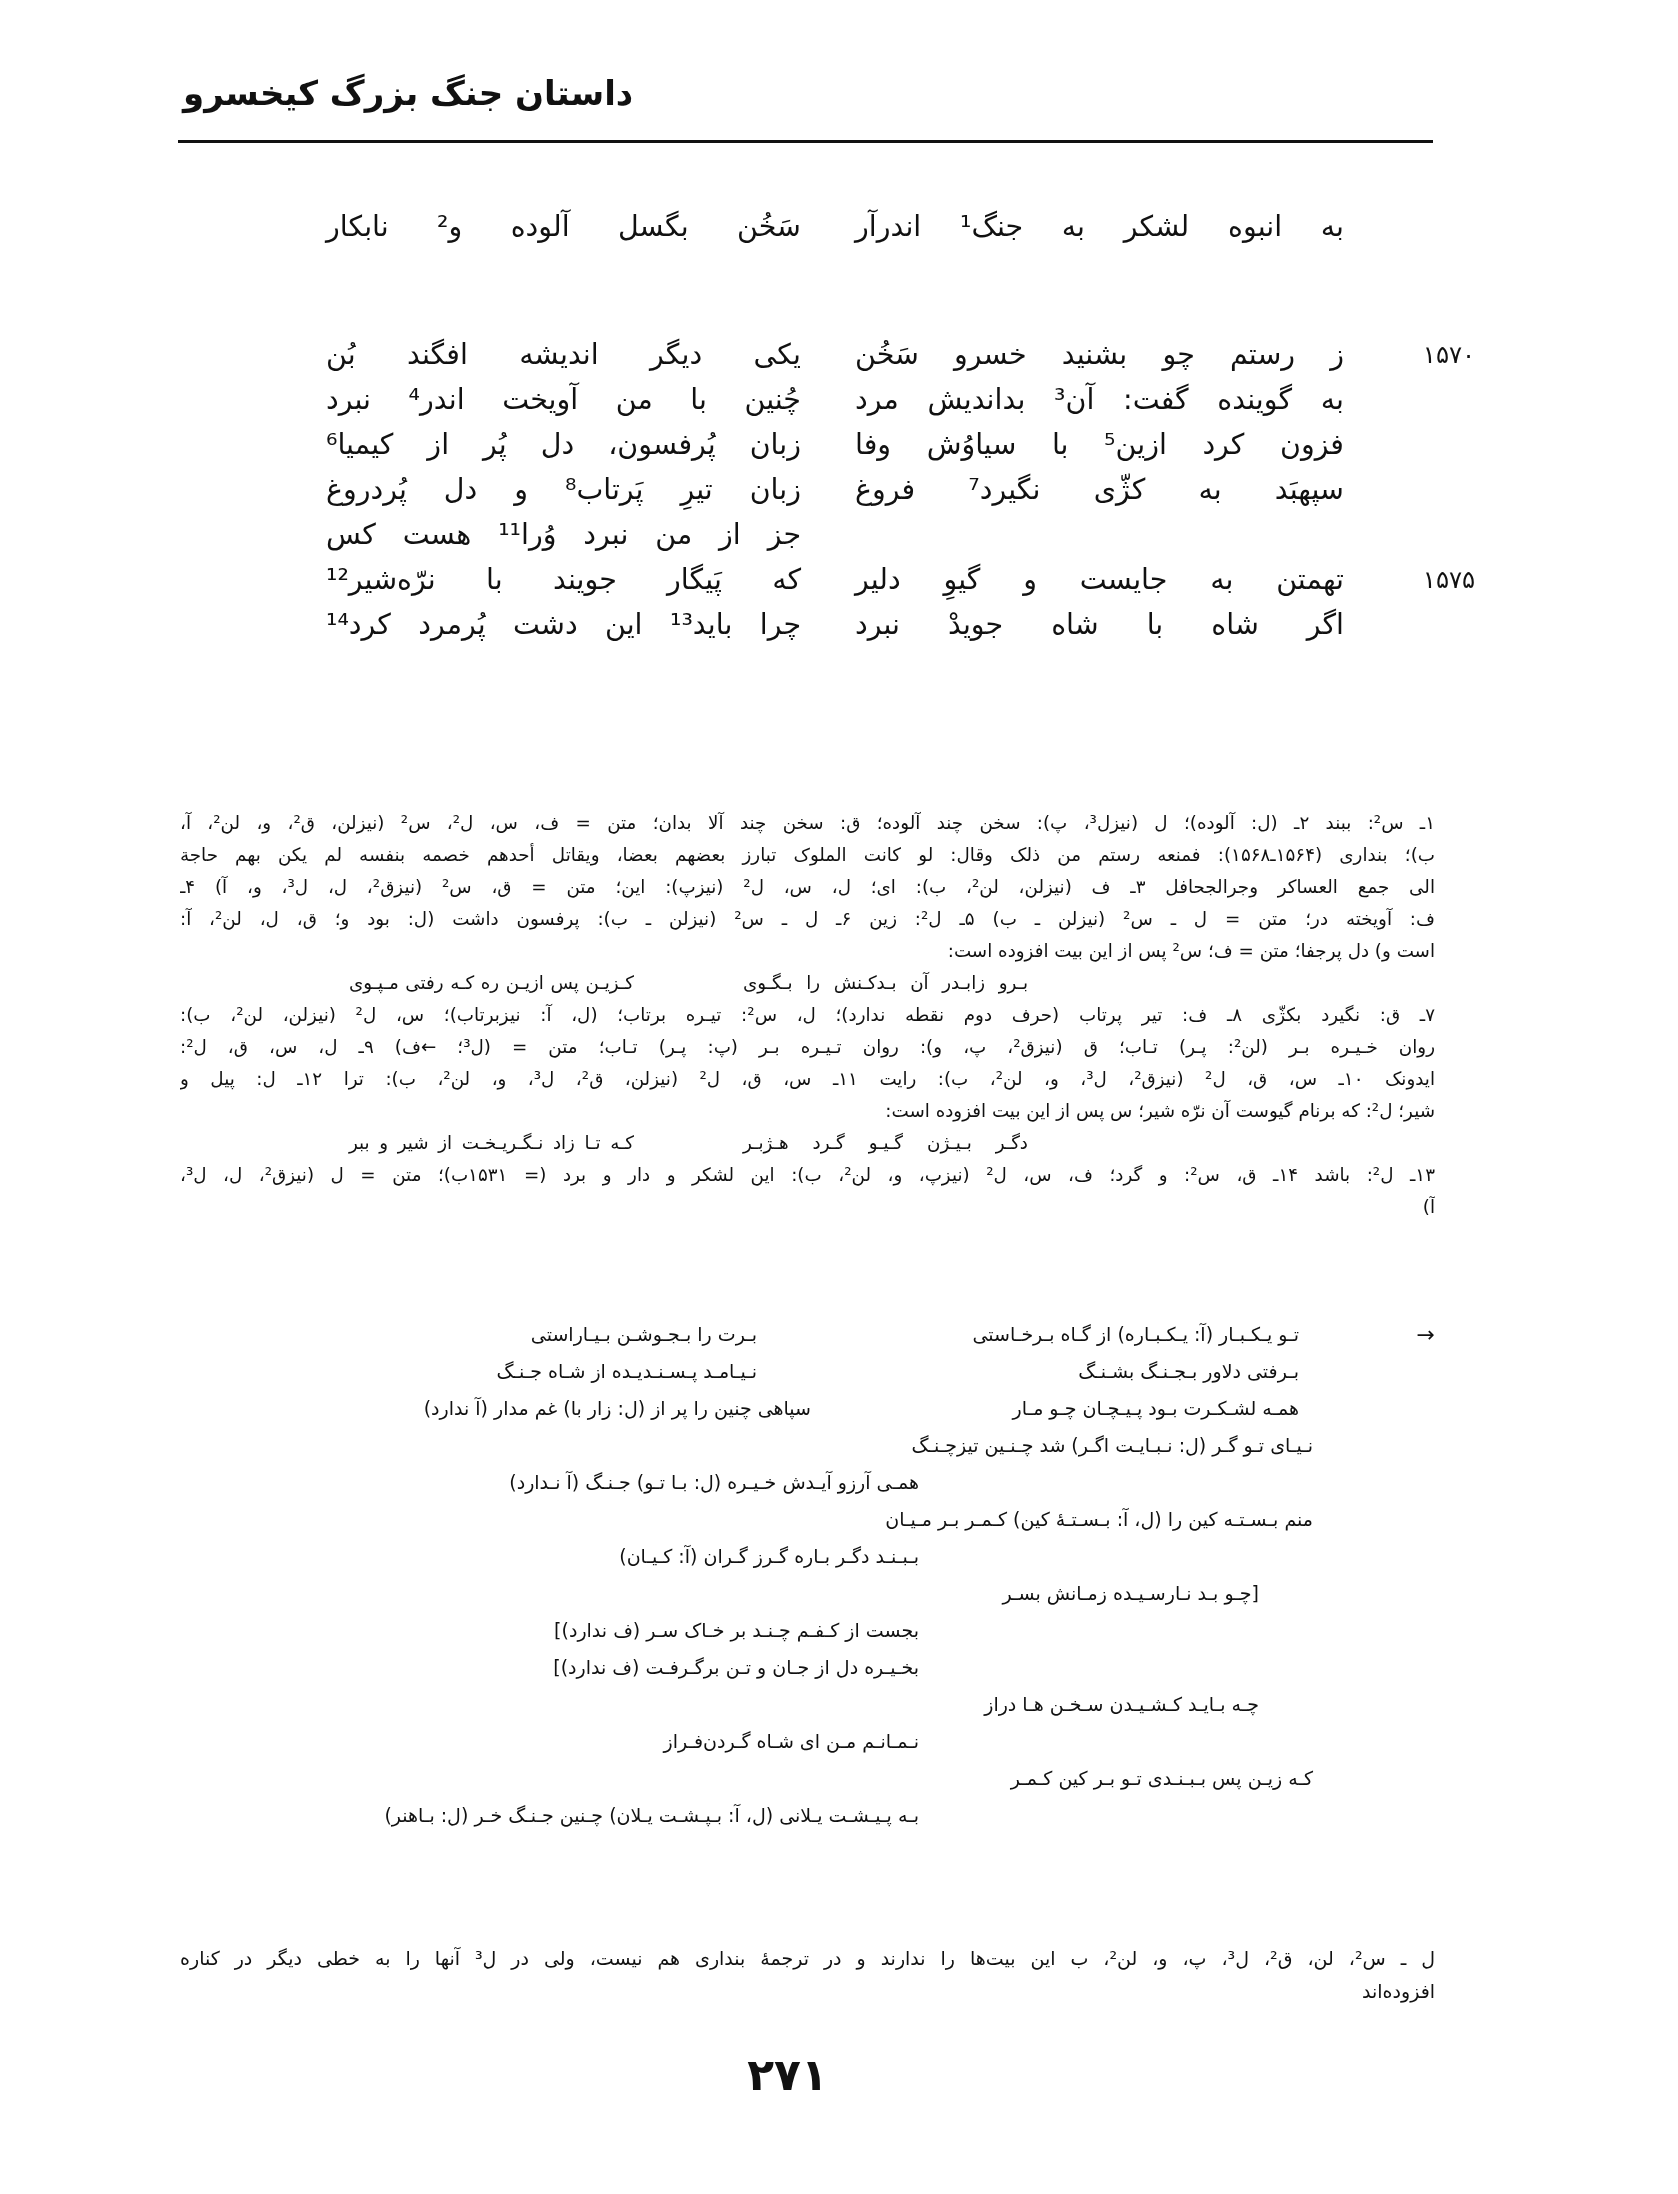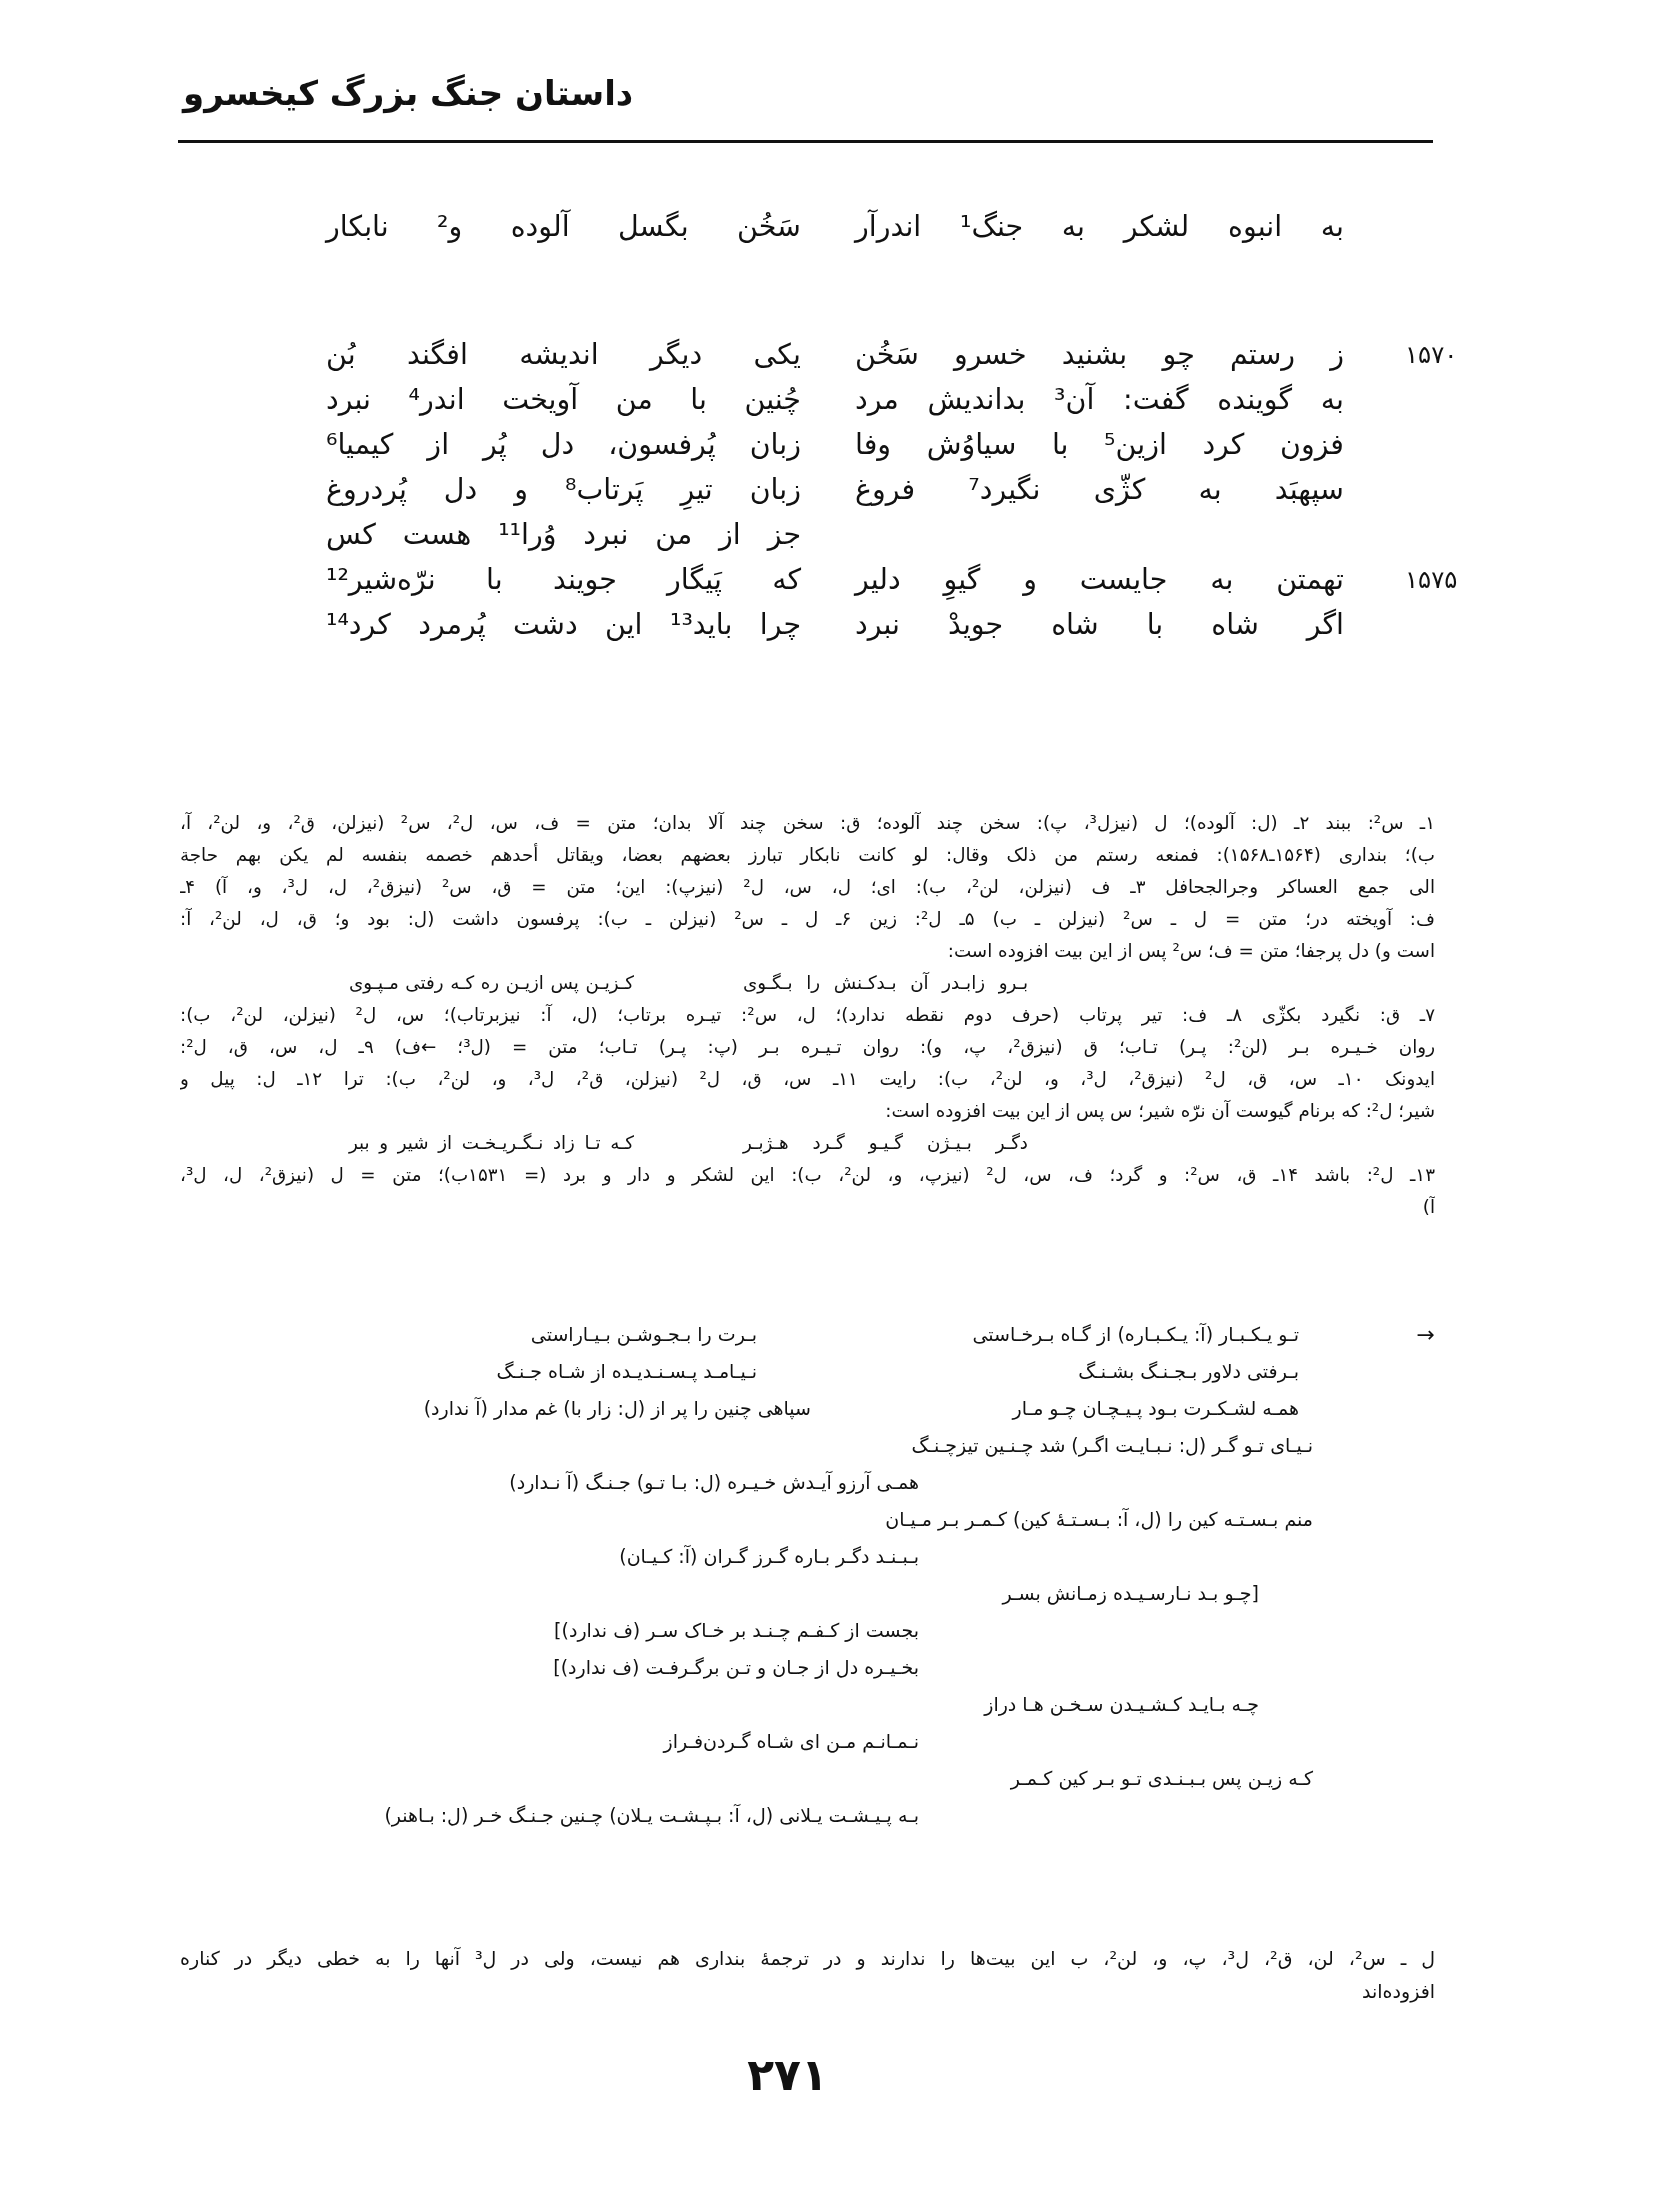--- a/index.html
+++ b/index.html
@@ -16,21 +16,21 @@
   }
   .header-rule {
     position: absolute; left: 178px; top: 140px; width: 1255px; height: 2.7px; background: #111;
   }
 
   
   .verse-block { position: absolute; left: 299px; width: 1194px; }
   .verse-row { position: relative; height: 45px; font-size: 28.5px; line-height: 45px; }
   .hemi-r { position: absolute; right: 149px; width: 489px; text-align: justify; text-align-last: justify; margin-left: 44px; }
   .hemi-l { position: absolute; left: 27px; width: 475px; text-align: justify; text-align-last: justify; }
-  .verse-num { position: absolute; right: 0px; width: 88px; text-align: left; font-size: 24.4px; }
+  .verse-num { position: absolute; right: 0px; width: 88px; text-align: center; font-size: 24.4px; }
 
   
   .notes { position: absolute; left: 180px; width: 1255px; top: 807px; font-size: 18.3px; line-height: 32px; }
   .note-line { text-align: justify; text-align-last: justify; white-space: nowrap; overflow: hidden; }
   .note-line.short { text-align-last: right; }
   .note-verse { position: relative; height: 32px; }
   .note-verse .nr { position: absolute; right: 407px; width: 285px; text-align: justify; text-align-last: justify; }
   .note-verse .nl { position: absolute; right: 801px; width: 285px; text-align: justify; text-align-last: justify; }
 
   
@@ -96,21 +96,21 @@
     </div>
     <div class="verse-row">
       <span class="verse-num"></span>
       <span class="hemi-r">اگر شاه با شاه جویدْ نبرد</span>
       <span class="hemi-l">چرا باید¹³ این دشت پُرمرد کرد¹⁴</span>
     </div>
   </div>
 
   <div class="notes">
     <div class="note-line">۱ـ س²: ببند        ۲ـ (ل: آلوده)؛ ل (نیزل³، پ): سخن چند آلوده؛ ق: سخن چند آلا بدان؛ متن = ف، س، ل²، س² (نیزلن، ق²، و، لن²، آ،</div>
-    <div class="note-line">ب)؛ بنداری (۱۵۶۴ـ۱۵۶۸): فمنعه رستم من ذلک وقال: لو کانت نابکار تبارز بعضهم بعضا، ویقاتل أحدهم خصمه بنفسه لم یکن بهم حاجة</div>
+    <div class="note-line">ب)؛ بنداری (۱۵۶۴ـ۱۵۶۸): فمنعه رستم من ذلک وقال: لو کانت الملوک تبارز بعضهم بعضا، ویقاتل أحدهم خصمه بنفسه لم یکن بهم حاجة</div>
     <div class="note-line">الی جمع العساکر وجرالجحافل        ۳ـ ف (نیزلن، لن²، ب): ای؛ ل، س، ل² (نیزپ): این؛ متن = ق، س² (نیزق²، ل، ل³، و، آ)        ۴ـ</div>
     <div class="note-line">ف: آویخته در؛ متن = ل ـ س² (نیزلن ـ ب)        ۵ـ ل²: زین        ۶ـ ل ـ س² (نیزلن ـ ب): پرفسون داشت (ل: بود و؛ ق، ل، لن²، آ:</div>
     <div class="note-line short">است و) دل پرجفا؛ متن = ف؛ س² پس از این بیت افزوده است:</div>
     <div class="note-verse">
       <span class="nr">بـرو زابـدر آن بـدکـنش را بـگـوی</span>
       <span class="nl">کـزیـن پس ازیـن ره کـه رفتی مـپـوی</span>
     </div>
     <div class="note-line">۷ـ ق: نگیرد بکژّی        ۸ـ ف: تیر پرتاب (حرف دوم نقطه ندارد)؛ ل، س²: تیـره برتاب؛ (ل، آ: نیزبرتاب)؛ س، ل² (نیزلن، لن²، ب):</div>
     <div class="note-line">روان خـیـره بـر (لن²: پـر) تـاب؛ ق (نیزق²، پ، و): روان تـیـره بـر (پ: پـر) تـاب؛ متن = (ل³؛ ←ف)        ۹ـ ل، س، ق، ل²:</div>
     <div class="note-line">ایدونک        ۱۰ـ س، ق، ل² (نیزق²، ل³، و، لن²، ب): رایت        ۱۱ـ س، ق، ل² (نیزلن، ق²، ل³، و، لن²، ب): ترا        ۱۲ـ ل: پیل و</div>

